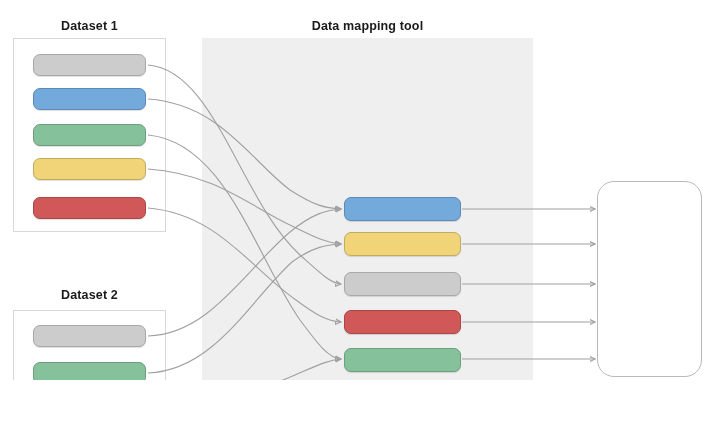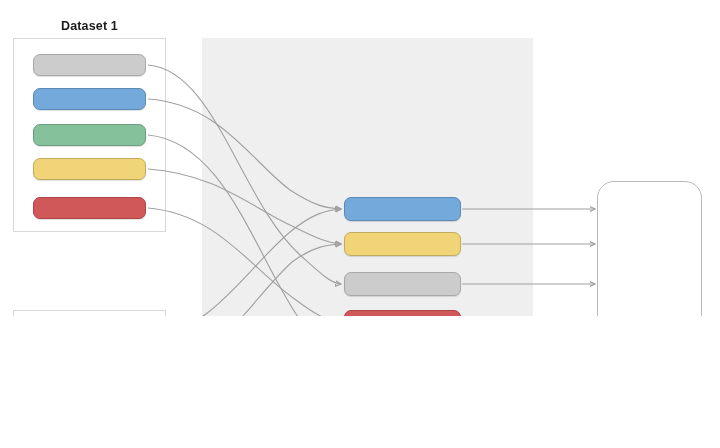--- a/index.html
+++ b/index.html
@@ -3,21 +3,21 @@
 <meta charset="utf-8">
 <style>
   html, body {
     margin: 0;
     padding: 0;
     background: #ffffff;
   }
   #canvas {
     position: relative;
     width: 720px;
-    height: 316px;
+    height: 380px;
     background: #ffffff;
     font-family: "Liberation Sans", sans-serif;
     overflow: hidden;
   }
   .panel-bg {
     position: absolute;
     left: 202px;
     top: 38px;
     width: 331px;
     height: 398px;
@@ -73,20 +73,22 @@
   svg.links line { stroke: #a0a0a0; stroke-width: 1.1; }
 </style>
 </head>
 <body>
 
 <div id="canvas">
 
   <div class="panel-bg"></div>
 
   <div class="group-title" id="ds1-title">Dataset 1</div>
+  <div class="group-title" id="ds2-title">Dataset 2</div>
+  <div class="group-title" id="tool-title">Data mapping tool</div>
 
   <div class="group-box" id="ds1-box"></div>
   <div class="group-box" id="ds2-box"></div>
 
   <div class="dest-box"></div>
 
   <div id="bars-layer">
       <div class="bar" style="left: 33px; top: 54px; width: 113px; height: 22px; background: rgb(204, 204, 204); border: 1px solid rgb(168, 168, 168);"></div>
       <div class="bar" style="left: 33px; top: 88px; width: 113px; height: 22px; background: rgb(116, 170, 219); border: 1px solid rgb(90, 138, 181);"></div>
       <div class="bar" style="left: 33px; top: 124px; width: 113px; height: 22px; background: rgb(133, 193, 155); border: 1px solid rgb(109, 158, 128);"></div>

